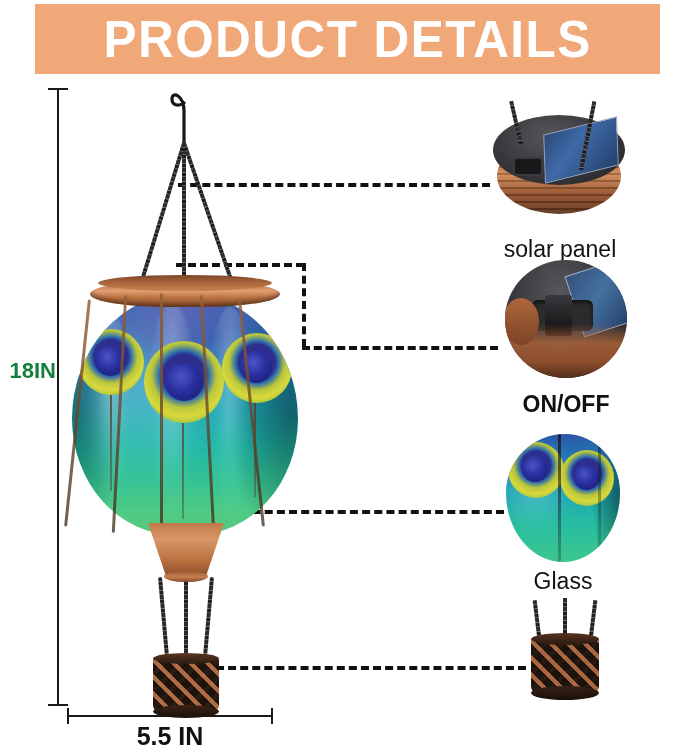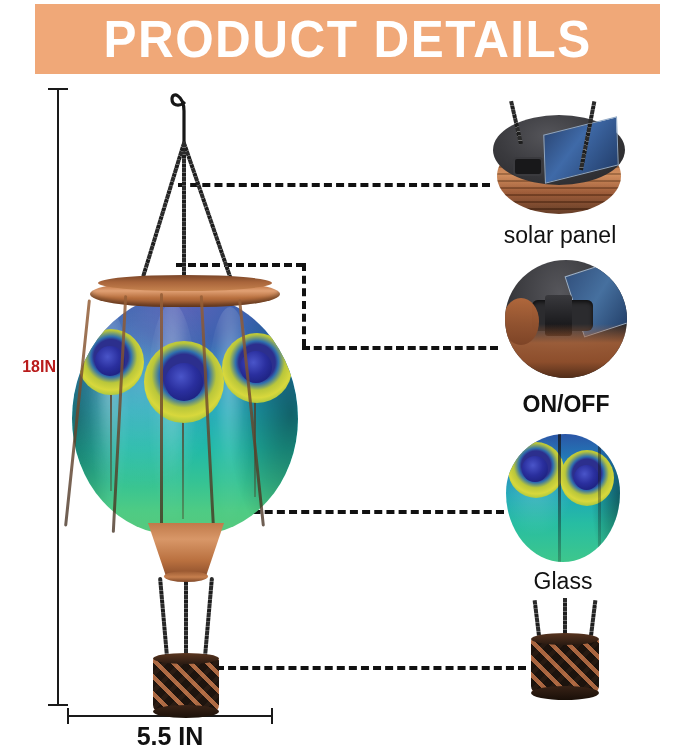--- a/index.html
+++ b/index.html
@@ -23,21 +23,21 @@
     line-height:1;white-space:nowrap;
     transform:scaleX(0.97);
   }
 
   
   .dim-v{position:absolute;left:57px;top:88px;width:2px;height:618px;background:#1a1a1a;}
   .dim-v-tick-top{position:absolute;left:48px;top:88px;width:20px;height:2px;background:#1a1a1a;}
   .dim-v-tick-bot{position:absolute;left:48px;top:704px;width:20px;height:2px;background:#1a1a1a;}
   .dim-v-label{
     position:absolute;left:0px;top:358px;width:56px;text-align:right;
-    font-size:16px;font-weight:bold;color:#b91c1c;letter-spacing:0px;
+    font-size:22px;font-weight:bold;color:#15803d;letter-spacing:0px;
   }
 
   .dim-h{position:absolute;left:67px;top:715px;width:206px;height:2px;background:#1a1a1a;}
   .dim-h-tick-l{position:absolute;left:67px;top:708px;width:2px;height:16px;background:#1a1a1a;}
   .dim-h-tick-r{position:absolute;left:271px;top:708px;width:2px;height:16px;background:#1a1a1a;}
   .dim-h-label{
     position:absolute;left:67px;top:722px;width:206px;text-align:center;
     font-size:25px;font-weight:bold;color:#111;
   }
 
@@ -315,21 +315,21 @@
     <div class="basket"></div>
     <div class="basket-rim-bot"></div>
   </div>
 
   <div class="sp-chain" style="left:519px;top:100px;height:44px;transform-origin:bottom center;transform:rotate(-13deg);"></div>
   <div class="sp-chain" style="left:579px;top:100px;height:70px;transform-origin:bottom center;transform:rotate(11deg);"></div>
   <div class="sp-body callout-art"></div>
   <div class="sp-top callout-art"></div>
   <div class="sp-cell callout-art"></div>
   <div class="sp-switch callout-art"></div>
-  <div class="callout-label" style="left:440px;top:222px;width:240px;">solar panel</div>
+  <div class="callout-label" style="left:440px;top:236px;width:240px;">solar panel</div>
 
   <div class="oo-body callout-art">
     <div class="oo-cell"></div>
     <div class="oo-slot"></div>
     <div class="oo-rocker"></div>
     <div class="oo-copper"></div>
     <div class="oo-copper-edge"></div>
   </div>
   <div class="callout-label" style="left:446px;top:391px;width:240px;font-weight:bold;">ON/OFF</div>
 

